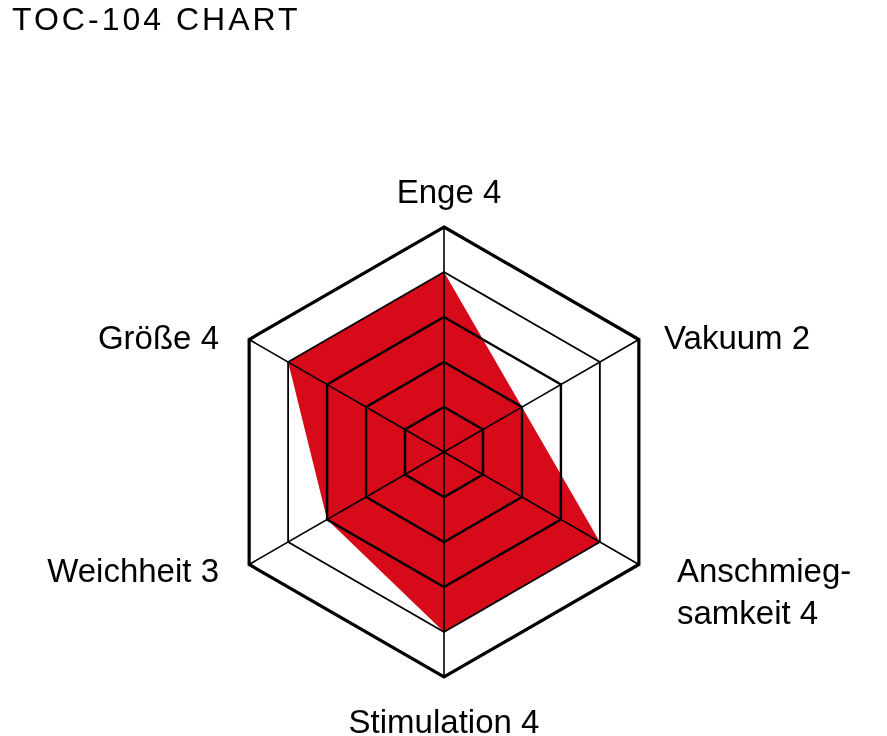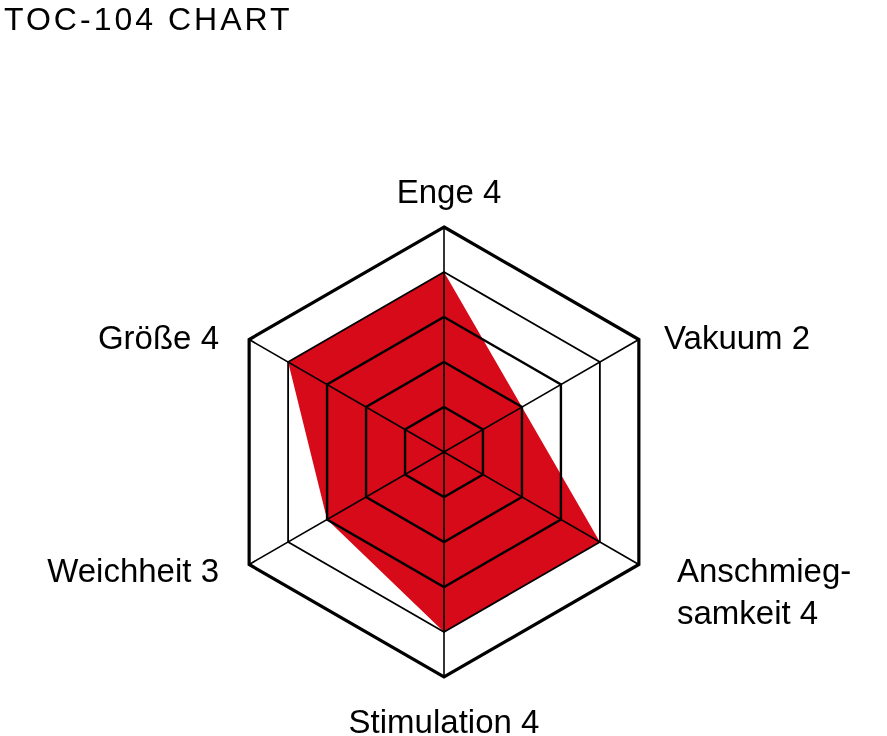--- a/index.html
+++ b/index.html
@@ -1,18 +1,18 @@
 <!DOCTYPE html>
 <html><head>
 <meta charset="utf-8">
 <style>
   html, body { margin: 0; padding: 0; background: #ffffff; }
   body { width: 887px; height: 736px; position: relative; overflow: hidden;
          font-family: "Liberation Sans", "DejaVu Sans", sans-serif; color: #000; }
-  .title { position: absolute; left: 4px; top: 0px; font-size: 32px; letter-spacing: 3px;
+  .title { position: absolute; left: 12px; top: 0px; font-size: 32px; letter-spacing: 3px;
            font-weight: normal; line-height: 38px; }
   svg.radar { position: absolute; left: 0; top: 0; }
   .lbl { font-family: "Liberation Sans", "DejaVu Sans", sans-serif; font-size: 33px; fill: #000; }
 </style>
 </head>
 <body>
 
 <div class="title">TOC-104 CHART</div>
 
 <svg class="radar" width="887" height="736" viewBox="0 0 887 736">

